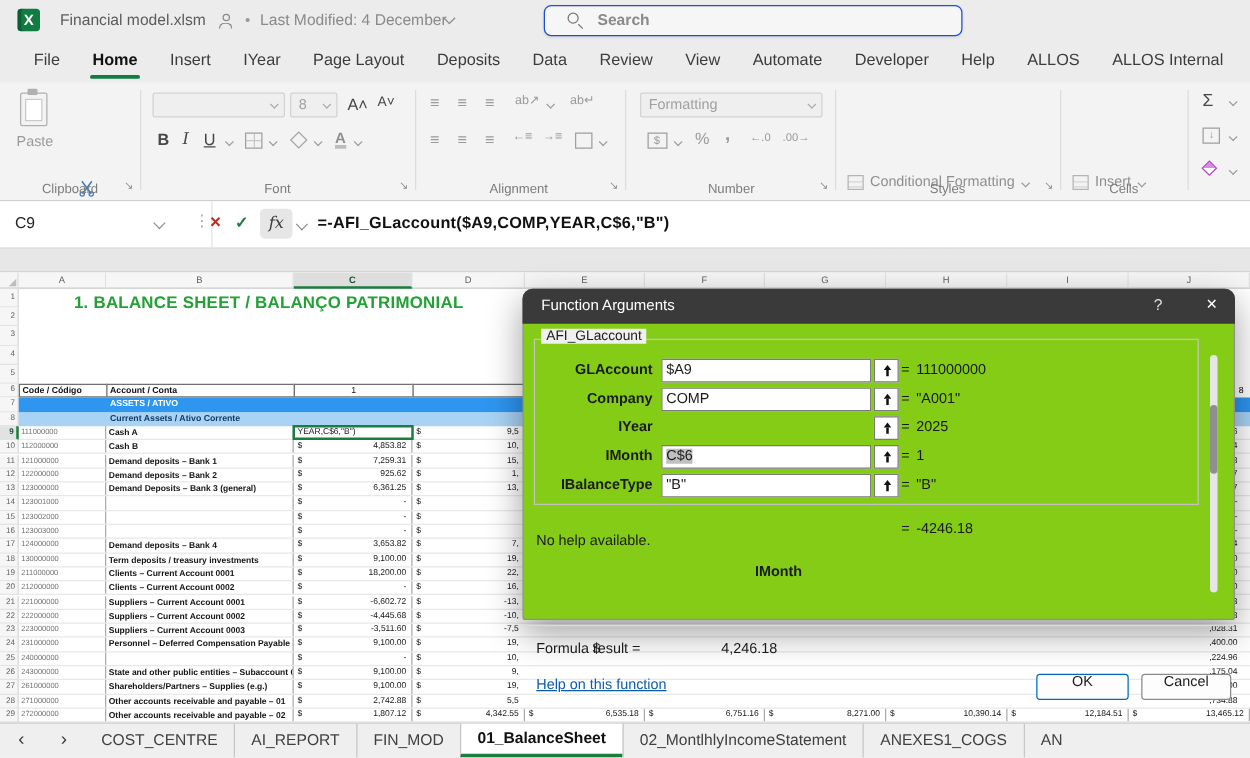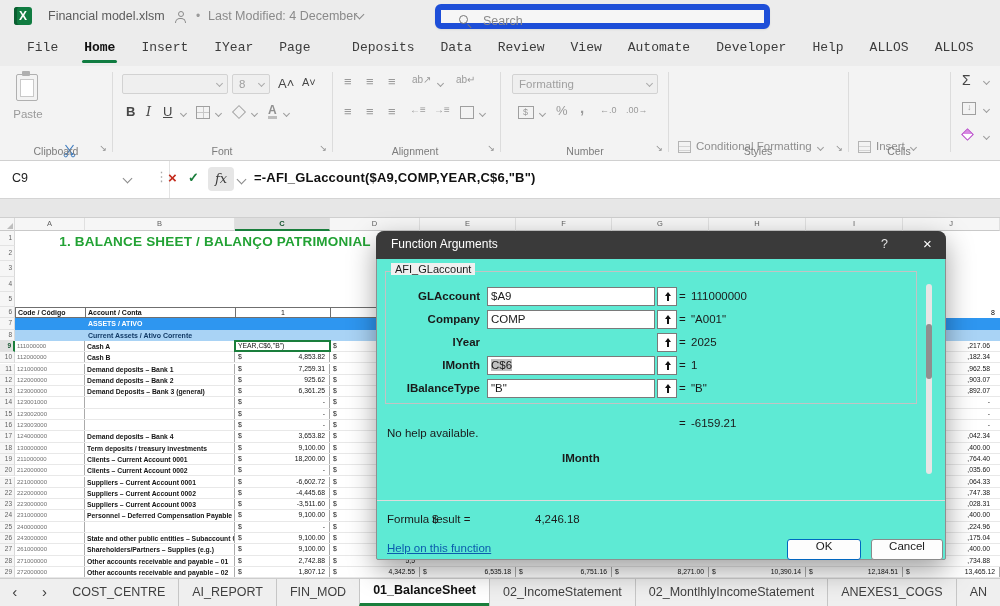--- a/index.html
+++ b/index.html
@@ -10,29 +10,29 @@
   .titlebar { position:absolute; top:0; left:0; width:1000px; height:32px; background:#ececec; }
   .xl-icon { position:absolute; left:14px; top:7px; width:18px; height:18px; background:#107c41; border-radius:3px; color:#fff; font-weight:700; font-size:12px; text-align:center; line-height:18px; box-shadow:inset 3px 0 0 #0b5e31; }
   .fname { position:absolute; left:48px; top:9px; font-size:12.5px; color:#5c5c5c; }
   .person { position:absolute; left:175px; top:11px; width:12px; height:12px; }
   .p-head { position:absolute; left:3px; top:0; width:6px; height:6px; border:1px solid #8a8a8a; border-radius:50%; }
   .p-body { position:absolute; left:0; top:7px; width:11px; height:5px; border:1px solid #8a8a8a; border-bottom:none; border-radius:6px 6px 0 0; }
   .tb-dot { position:absolute; left:196px; top:9px; color:#9a9a9a; font-size:12px; }
   .lastmod { position:absolute; left:208px; top:9px; font-size:12.5px; color:#8a8a8a; }
   .chev { display:inline-block; width:7px; height:7px; border-right:1.4px solid #8a8a8a; border-bottom:1.4px solid #8a8a8a; transform:rotate(45deg); }
   .chev.tbc { position:absolute; left:356px; top:11px; }
-  .searchbox { position:absolute; left:435px; top:4px; width:335px; height:25px; background:#f6f6f6; border:6px solid #1d4ed8; border-radius:6px; box-shadow:0 1px 2px rgba(0,0,0,.08); }
+  .searchbox { position:absolute; left:435px; top:4px; width:335px; height:25px; background:#f6f6f6; border:1px solid #1d4ed8; border-radius:6px; box-shadow:0 1px 2px rgba(0,0,0,.08);font-weight:bold; }
   .mag { position:absolute; left:18px; top:5px; width:14px; height:14px; }
   .mag-c { position:absolute; left:0; top:0; width:9px; height:9px; border:1.4px solid #767676; border-radius:50%; }
   .mag-h { position:absolute; left:9px; top:9px; width:5px; height:1.4px; background:#767676; transform:rotate(45deg); transform-origin:0 0; }
   .search-ph { position:absolute; left:42px; top:4px; font-size:12.5px; color:#8a8a8a; }
 
   
   .menubar { position:absolute; top:32px; left:0; width:1000px; height:34px; background:#ececec; display:flex; align-items:center; padding-left:14px; }
-  .mtab { position:relative; font-size:13px; color:#3c3c3c; padding:0 13px; height:34px; line-height:32px; cursor:default;font-family:Liberation Mono, monospace; }
+  .mtab { position:relative; font-size:13px; color:#3c3c3c; padding:0 13px; height:34px; line-height:32px; cursor:default; }
   .mtab.active { color:#111; font-weight:700; }
   .mtab.active::after { content:""; position:absolute; left:11px; right:11px; bottom:3px; height:3px; background:#107c41; border-radius:2px; }
 
   
   .ribbon { position:absolute; top:66px; left:0; width:1000px; height:95px; background:#f3f3f3; border-bottom:1px solid #d0d0d0; font-size:11.5px; color:#9a9a9a; }
   .rsep { position:absolute; top:6px; bottom:8px; width:1px; background:#dcdcdc; }
   .gname { position:absolute; top:79px; font-size:10.5px; color:#7c7c7c; text-align:center; }
   .launcher { position:absolute; top:77px; font-size:9px; color:#8f8f8f; width:10px; height:10px; line-height:10px; text-align:center; }
   .clip-icon { position:absolute; left:16px; top:8px; width:22px; height:27px; border:1.6px solid #b0b0b0; border-radius:2px; }
   .clip-icon::before { content:""; position:absolute; left:5px; top:-4px; width:8px; height:5px; background:#b0b0b0; border-radius:1px; }
@@ -98,21 +98,21 @@
   .editcell { position:absolute; border:2px solid #1a7e3c; background:#fff; font-size:6.8px; color:#141414; line-height:8px; padding-left:2px; z-index:3; white-space:nowrap; }
 
   
   .tabbar { position:absolute; top:578px; left:0; width:1000px; height:28px; background:#efefef; border-top:1px solid #cdcdcd; display:flex; align-items:stretch; }
   .tnav { width:34px; text-align:center; font-size:15px; color:#3c3c3c; line-height:26px; }
   .stab { position:relative; padding:0 13px; font-size:12.5px; color:#3f3f3f; line-height:26px; white-space:nowrap; }
   .stab + .stab { border-left:1px solid #c6c6c6; }
   .stab.active { background:#fff; color:#111; font-weight:700; border-bottom:3px solid #1a7e3c; line-height:23px; }
 
   
-  .dialog { position:absolute; left:376px; top:231px; width:570px; height:329px; z-index:60; border-radius:8px 8px 2px 2px; box-shadow:0 10px 28px rgba(0,0,0,.38); background:#5eead4; border:1px solid #8f8f8f; }
+  .dialog { position:absolute; left:418px; top:231px; width:570px; height:265px; z-index:60; border-radius:8px 8px 2px 2px; box-shadow:0 10px 28px rgba(0,0,0,.38); background:#84cc16; border:1px solid #8f8f8f; }
   .dlg-title { position:absolute; left:-1px; top:-1px; width:570px; height:28px; background:#3a3a3a; border-radius:8px 8px 0 0; }
   .dlg-title .ttl { position:absolute; left:15px; top:6px; font-size:12px; color:#fff; }
   .dlg-q { position:absolute; left:505px; top:6px; font-size:12.5px; color:#e2e2e2; }
   .dlg-x { position:absolute; left:547px; top:4px; font-size:15px; color:#fff; }
   .dlg-body { position:absolute; left:0; top:28px; width:568px; height:300px; font-size:11.5px; color:#1a1a1a; }
   .dlg-group-label { position:absolute; left:14px; top:3px; background:#f0f0f0; padding:0 4px; font-size:11px; z-index:2; }
   .dlg-group-box { position:absolute; left:8px; top:11px; width:532px; height:133px; border:1px solid #c3c3c3; }
   .dlg-field { position:absolute; left:0; height:19px; }
   .dlg-field .flabel { position:absolute; left:0; top:3px; width:103px; text-align:right; font-weight:700; }
   .dlg-field .finput { position:absolute; left:110px; top:0; width:168px; height:19px; background:#fff; border:1px solid #7a7a7a; line-height:17px; padding-left:3px; }
@@ -682,21 +682,20 @@
       </div>
     </div>
 
   <div class="tabbar" id="tabbar">
       <div class="tnav">‹</div>
       <div class="tnav">›</div>
       <div class="stab">COST_CENTRE</div>
       <div class="stab">AI_REPORT</div>
       <div class="stab">FIN_MOD</div>
       <div class="stab active">01_BalanceSheet</div>
-      <div class="stab">02_IncomeStatement</div>
       <div class="stab">02_MontlhlyIncomeStatement</div>
       <div class="stab">ANEXES1_COGS</div>
       <div class="stab">AN</div>
     </div>
 
   <div class="dialog">
     <div class="dlg-title">
       <span class="ttl">Function Arguments</span>
       <span class="dlg-q">?</span>
       <span class="dlg-x">×</span>
@@ -748,21 +747,21 @@
             </div>
             <div class="feq">=</div>
             <div class="fres">"B"</div>
           </div>
         </div>
       <div class="dlg-scroll">
           <div class="dlg-thumb"></div>
         </div>
       <div class="dlg-eq-result">
         <span class="eq">=</span>
-        <span class="rv">-6159.21</span>
+        <span class="rv">-4246.18</span>
       </div>
       <div class="dlg-nohelp">No help available.</div>
       <div class="dlg-activearg">IMonth</div>
       <div class="dlg-divider"></div>
       <div class="dlg-frl">
         <span>Formula result =</span>
         <span class="cur">$</span>
         <span class="frv">4,246.18</span>
       </div>
       <a class="dlg-help-link">Help on this function</a>

